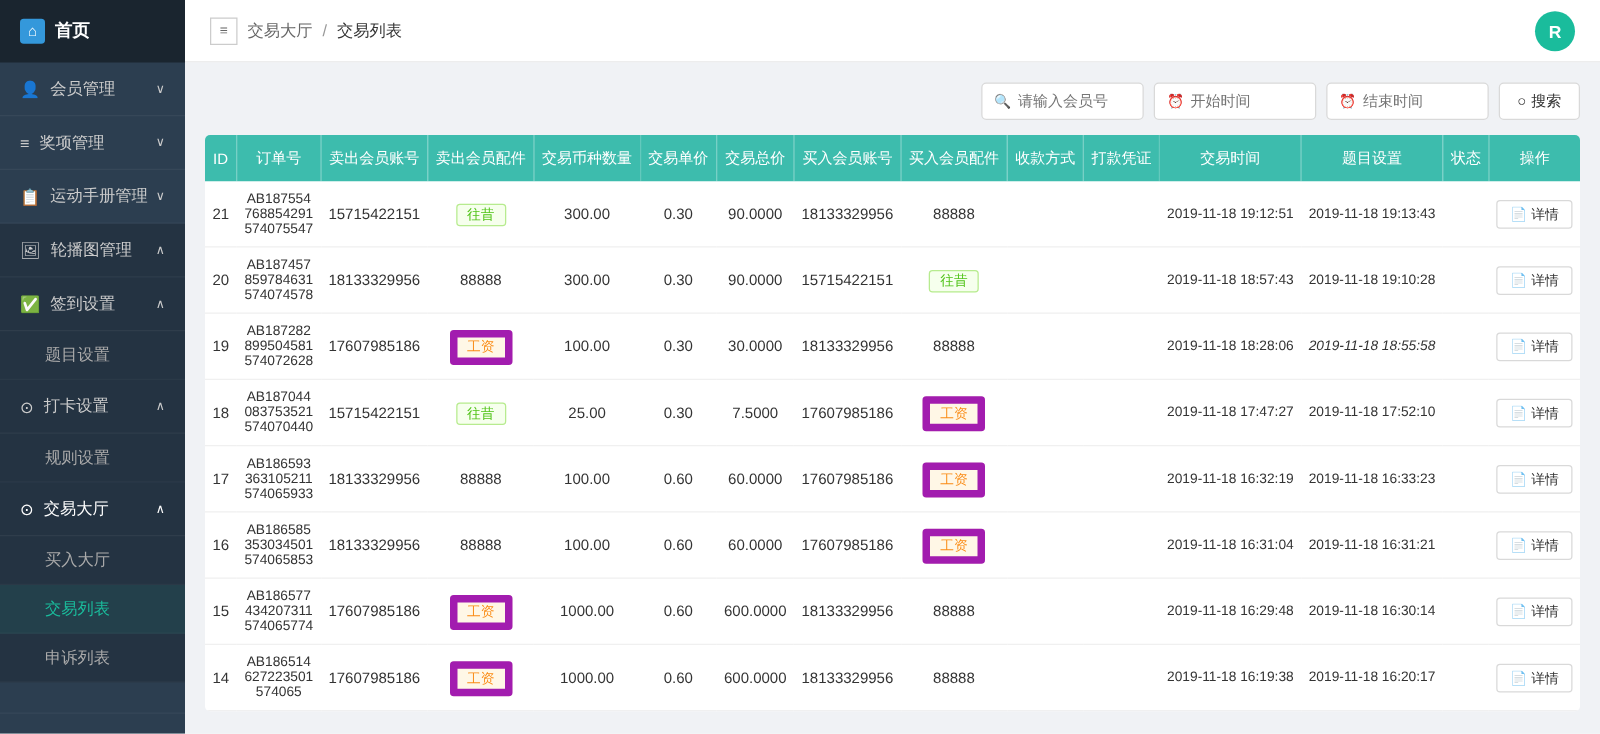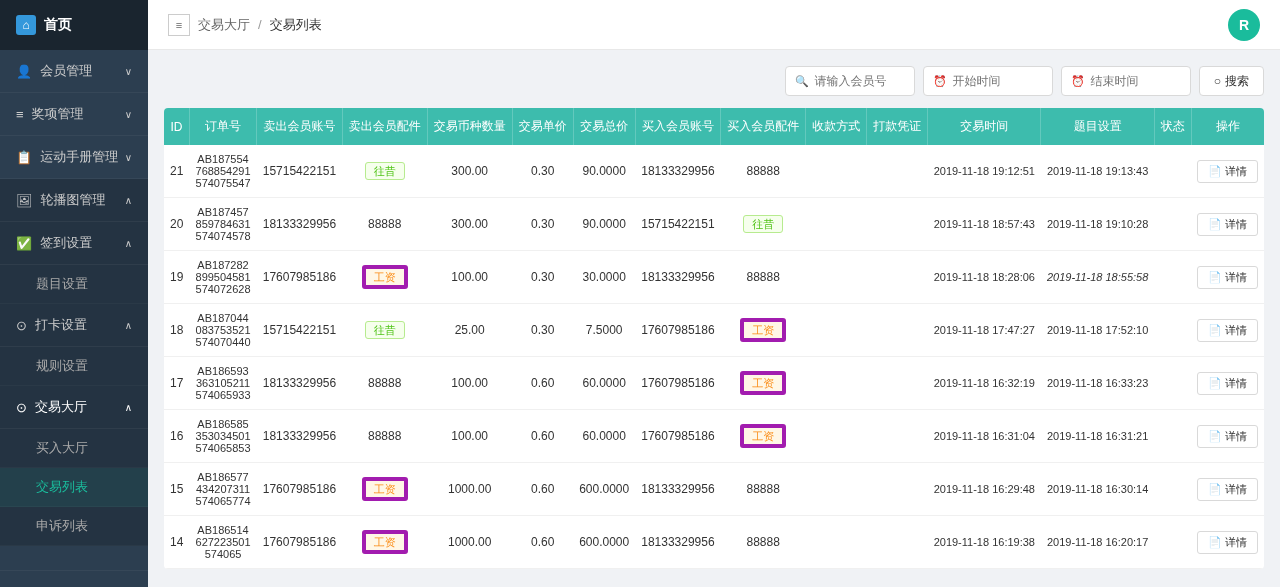--- a/index.html
+++ b/index.html
@@ -181,21 +181,21 @@
       background: #fff;
       padding: 3px 10px;
       border-radius: 3px;
       cursor: pointer;
       font-size: 11px;
       color: #333;
       display: inline-flex; align-items: center; gap: 3px;
     }
     .tag-wages {
       background: #fff7e6;
-      border: 4px solid #a21caf;
+      border: 6px solid #a21caf;
       color: #fa8c16;
       padding: 2px 8px;
       border-radius: 3px;
       font-size: 11px;
     }
     .tag-remit {
       background: #f6ffed;
       border: 1px solid #b7eb8f;
       color: #52c41a;
       padding: 2px 8px;

